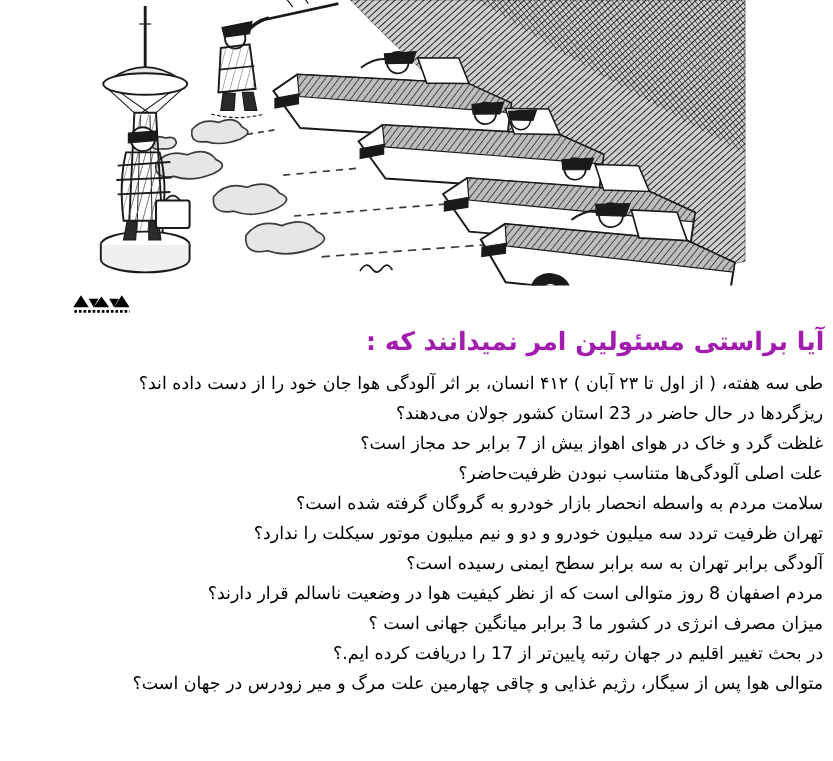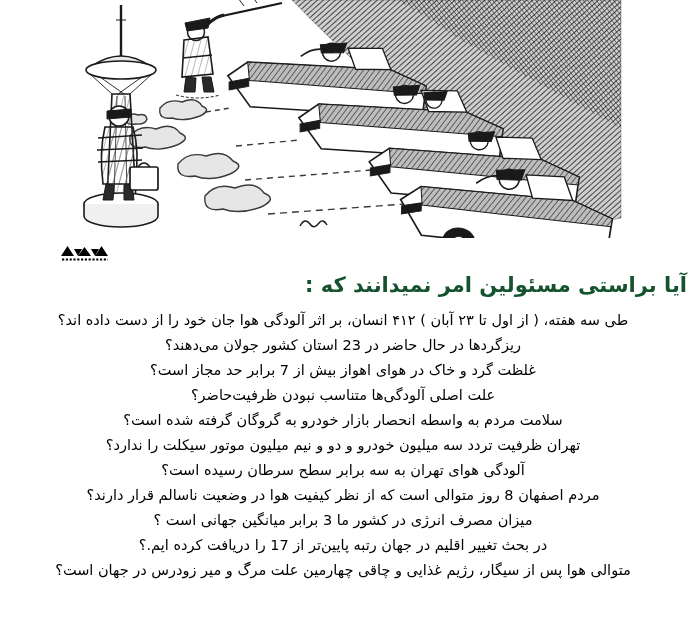--- a/index.html
+++ b/index.html
@@ -6,25 +6,25 @@
   body{
     width:694px;height:634px;background:#ffffff;overflow:hidden;
     font-family:"DejaVu Sans","Liberation Sans",sans-serif;
   }
   .page{position:relative;width:694px;height:634px;background:#fff;}
   .cartoon-wrap{position:absolute;top:0;left:0;width:694px;height:238px;}
   .logo-wrap{position:absolute;left:61px;top:245px;width:54px;height:18px;}
   .heading{
     position:absolute;top:269px;left:0;right:7px;height:32px;
     direction:rtl;text-align:right;white-space:nowrap;
-    color:#14532d;font-size:21px;font-weight:bold;line-height:32px;
+    color:#a21caf;font-size:21px;font-weight:bold;line-height:32px;
   }
   .questions{
     position:absolute;top:308px;left:0;right:8px;
-    direction:rtl;text-align:center;color:#000;
+    direction:rtl;text-align:right;color:#000;
     font-size:14.5px;
   }
   .questions .q{
     height:25px;line-height:25px;white-space:nowrap;overflow:visible;
   }
   svg{display:block;}
 </style>
 </head>
 <body>
 
@@ -169,20 +169,20 @@
 
   <div class="heading">آیا براستی مسئولین امر نمیدانند که :</div>
 
   <div class="questions">
     <div class="q">طی سه هفته، ( از اول تا ۲۳ آبان ) ۴۱۲  انسان، بر اثر آلودگی هوا جان خود را از دست داده اند؟</div>
     <div class="q">ریزگردها در حال حاضر در 23 استان کشور جولان می‌دهند؟</div>
     <div class="q">غلظت گرد و خاک در هوای اهواز بیش از 7 برابر حد مجاز  است؟</div>
     <div class="q">علت اصلی آلودگی‌ها متناسب نبودن ظرفیت‌حاضر؟</div>
     <div class="q">سلامت مردم به واسطه انحصار بازار خودرو به گروگان گرفته شده است؟</div>
     <div class="q">تهران ظرفیت تردد سه میلیون خودرو و دو و نیم میلیون موتور سیکلت را ندارد؟</div>
-    <div class="q">آلودگی هوای تهران به سه برابر سطح سرطان رسیده است؟</div>
+    <div class="q">آلودگی برابر تهران به سه برابر سطح ایمنی رسیده است؟</div>
     <div class="q">مردم اصفهان 8 روز متوالی است که از نظر کیفیت هوا در وضعیت ناسالم قرار دارند؟</div>
     <div class="q">میزان مصرف انرژی در کشور ما 3 برابر میانگین جهانی است ؟</div>
     <div class="q">در بحث تغییر اقلیم در جهان رتبه پایین‌تر از 17 را دریافت کرده ایم.؟</div>
     <div class="q">متوالی هوا پس از سیگار، رژیم غذایی و چاقی چهارمین علت مرگ و میر زودرس در جهان است؟</div>
   </div>
 
 </div>
 
 </body></html>

